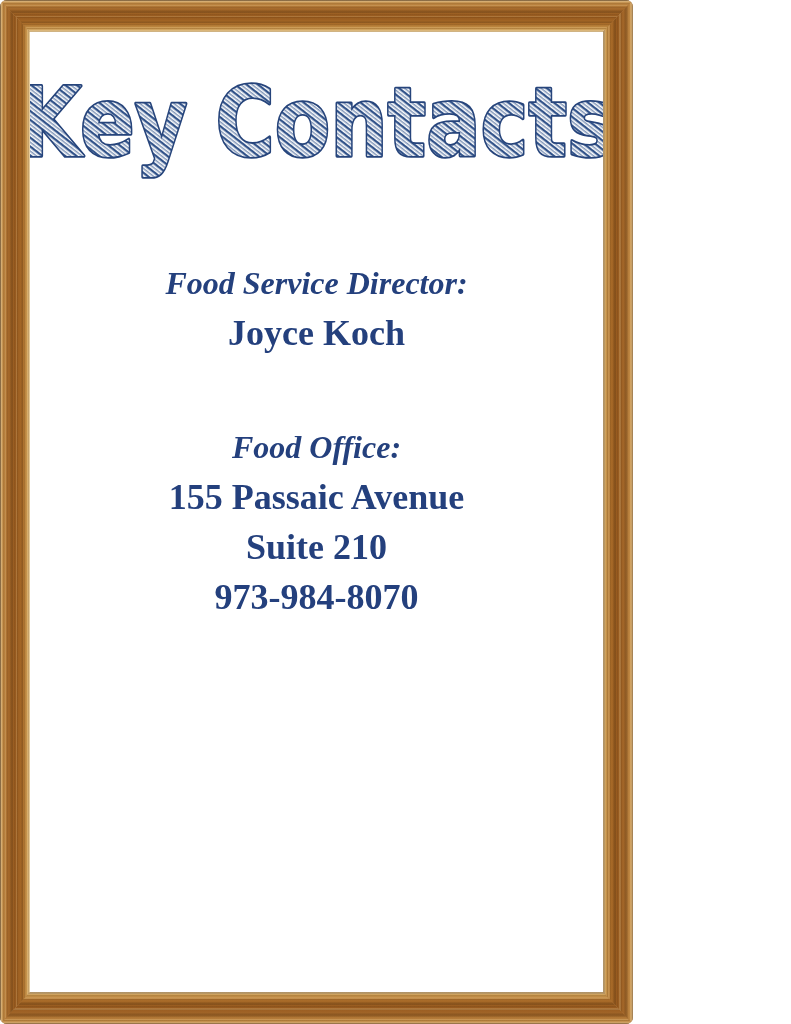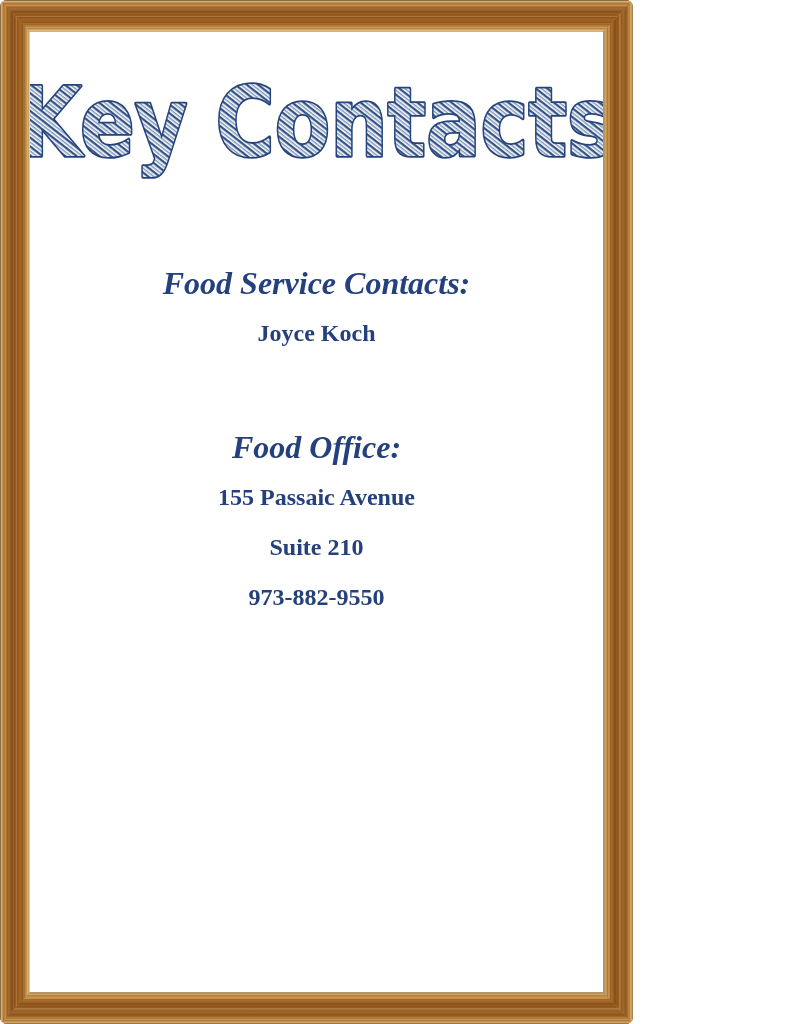--- a/index.html
+++ b/index.html
@@ -89,21 +89,21 @@
   .contact { margin: 0 0 64px 0; }
   .contact h2 {
     margin: 0;
     font-size: 32px;
     line-height: 50px;
     font-weight: 700;
     font-style: italic;
   }
   .contact p {
     margin: 0;
-    font-size: 24px;
+    font-size: 36px;
     line-height: 50px;
     font-weight: 600;
   }
 </style>
 </head>
 <body>
 
 <div class="page">
 
   <div class="canvas">
@@ -115,30 +115,30 @@
           <line class="hatch-line" x1="0" y1="1.2" x2="7" y2="1.2" stroke-width="2.3"></line>
           <line class="hatch-line" x1="0" y1="4.8" x2="7" y2="4.8" stroke-width="1.2" opacity="0.75"></line>
         </pattern>
       </defs>
       <text class="title-text" x="330" y="98" text-anchor="middle" textLength="596" lengthAdjust="spacingAndGlyphs">Key Contacts</text>
     </svg>
 
     <div class="sections">
 
       <section class="contact">
-        <h2>Food Service Contacts:</h2>
+        <h2>Food Service Director:</h2>
         <p>Joyce Koch</p>
       </section>
 
 
       <section class="contact">
         <h2>Food Office:</h2>
         <p>155 Passaic Avenue</p>
         <p>Suite 210</p>
-        <p>973-882-9550</p>
+        <p>973-984-8070</p>
       </section>
 
     </div>
   </div>
 
   <div class="frame">
     <div class="bar top"></div>
     <div class="bar bottom"></div>
     <div class="bar left"></div>
     <div class="bar right"></div>

